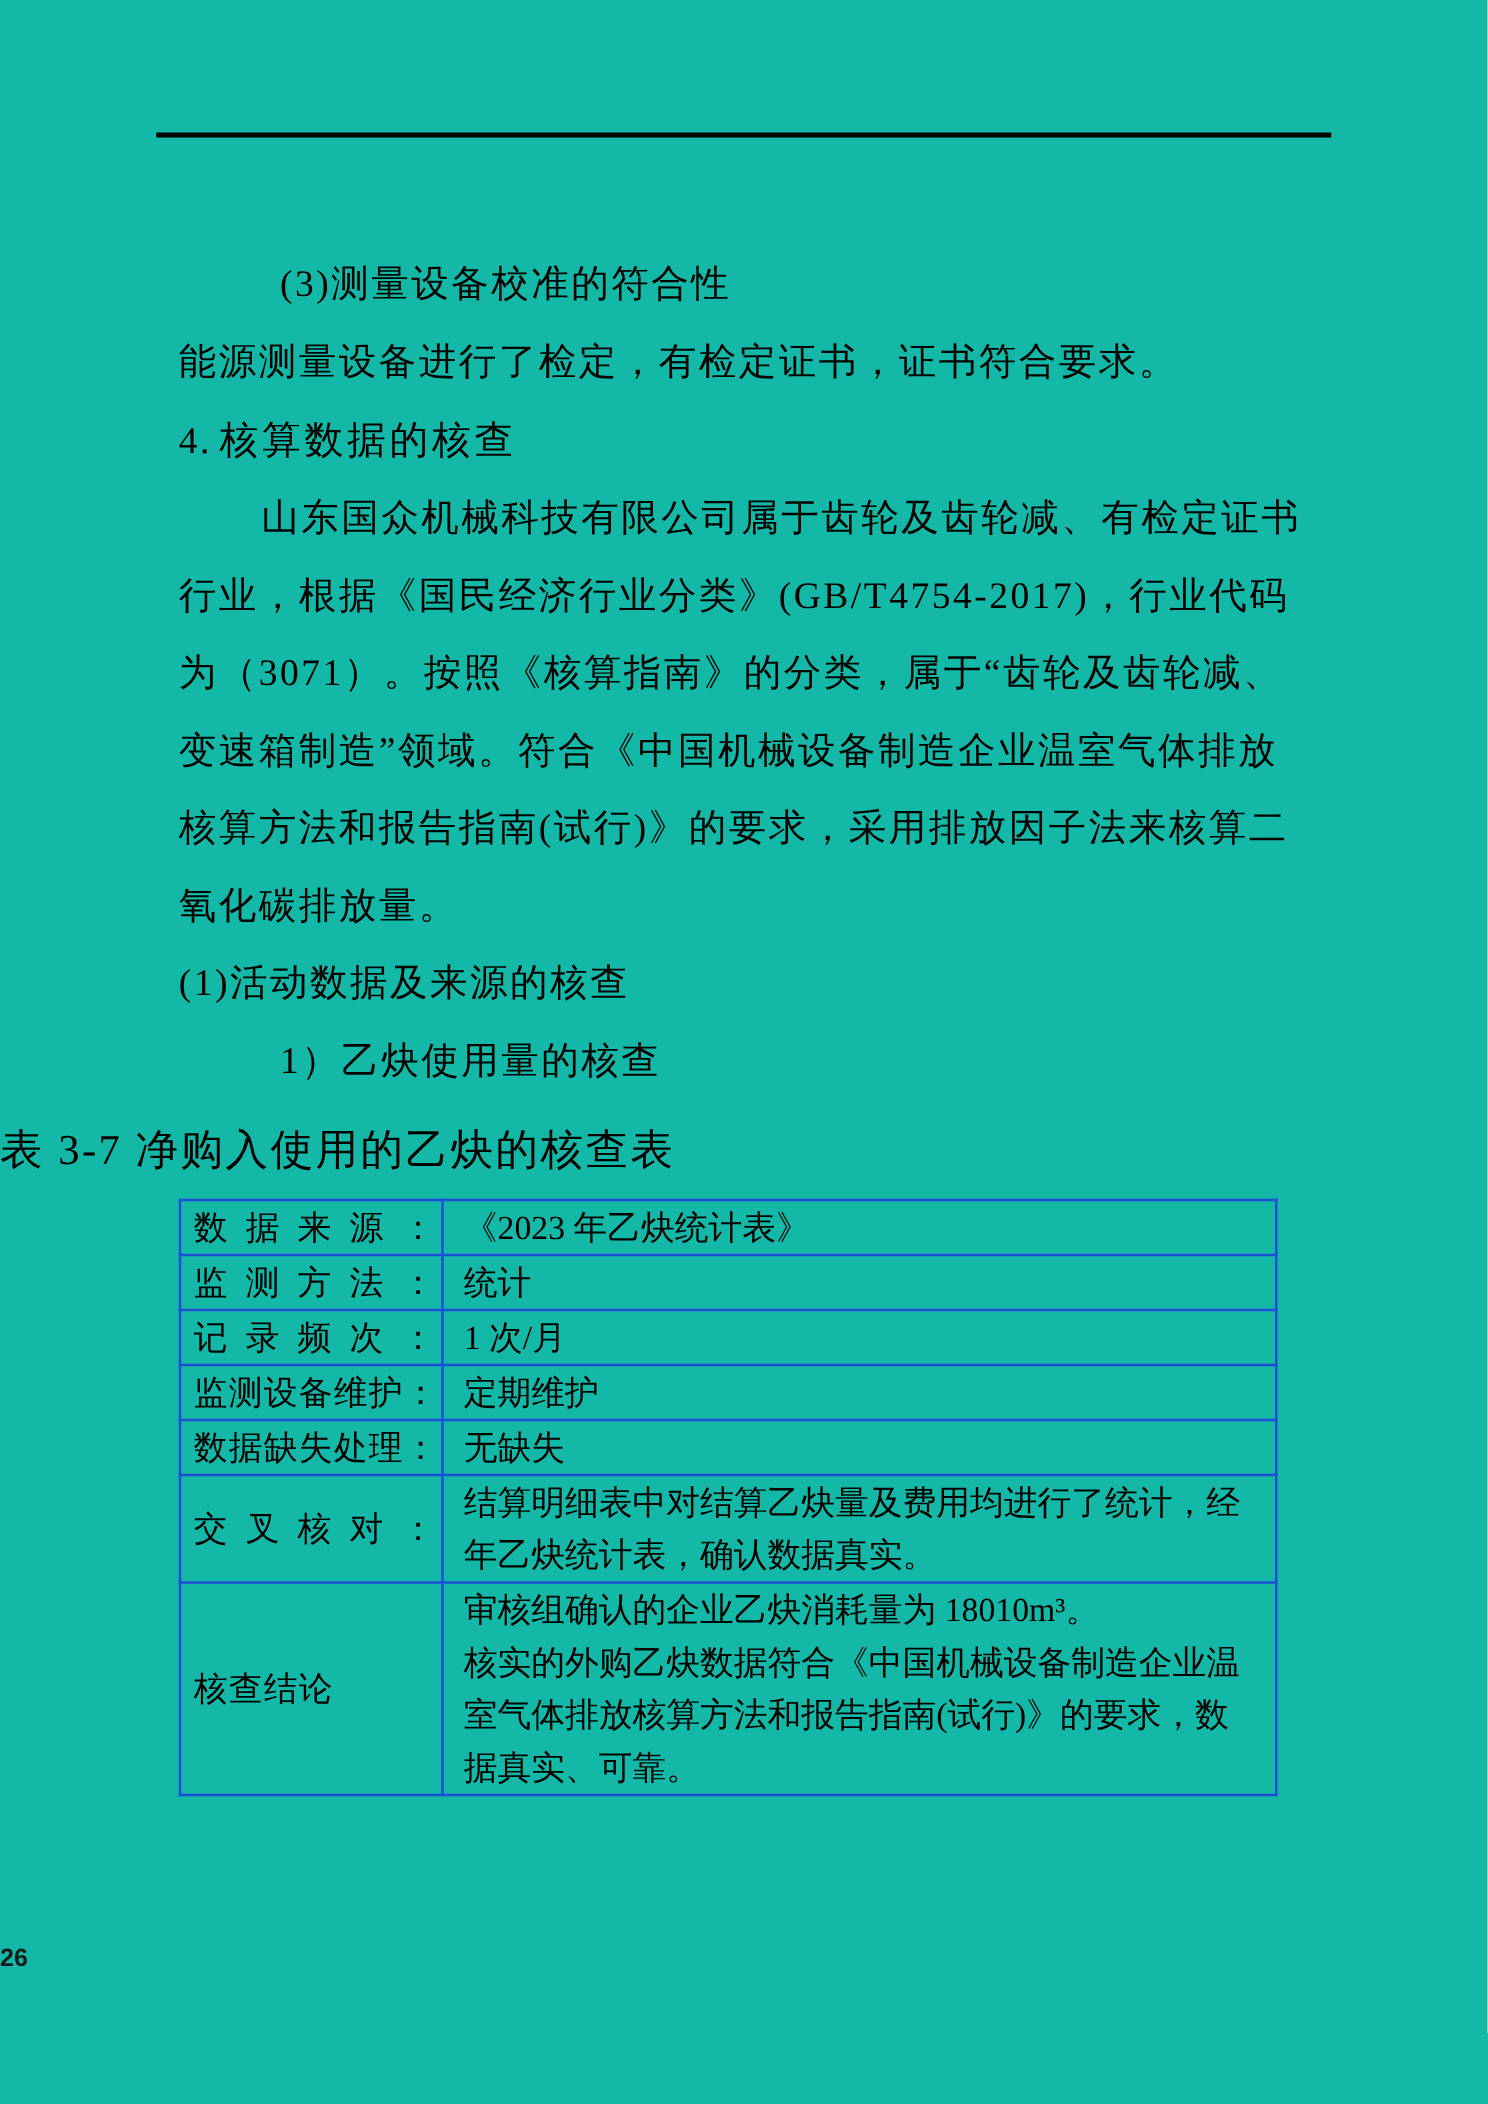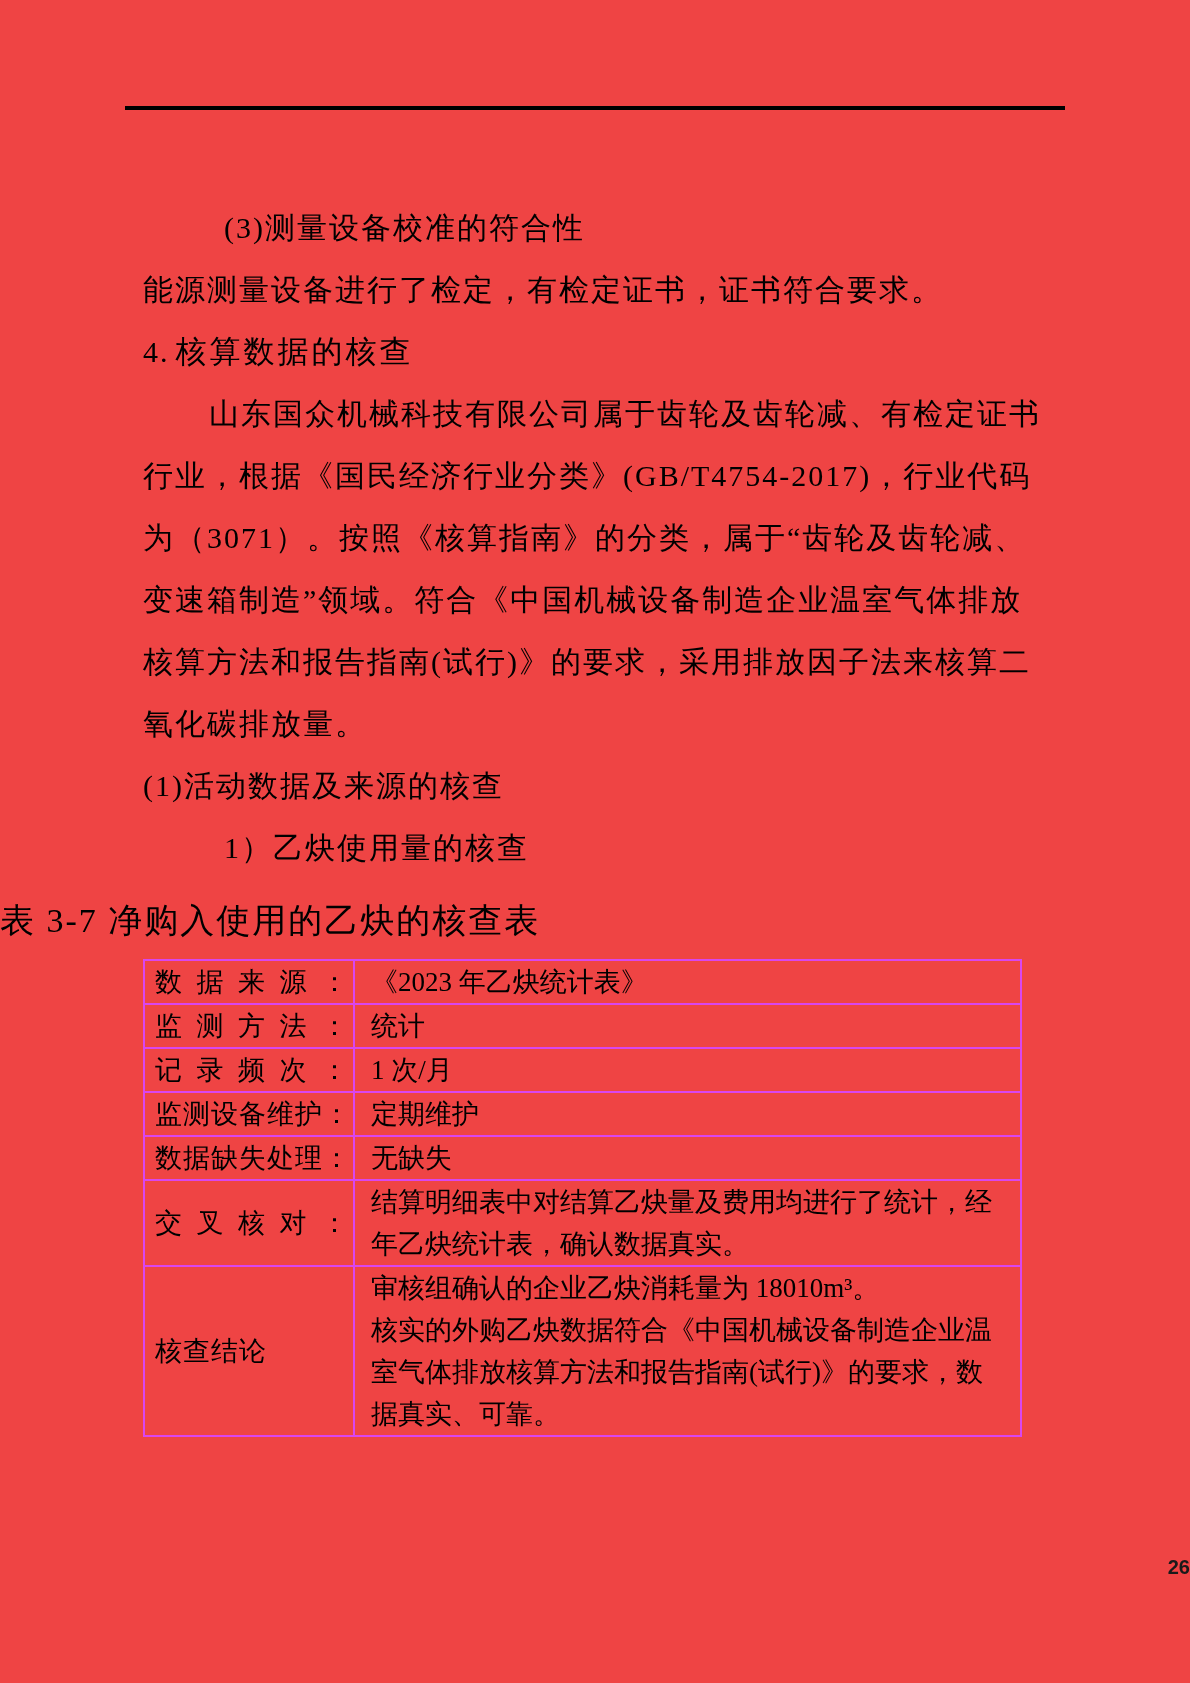--- a/index.html
+++ b/index.html
@@ -1,20 +1,20 @@
 <!DOCTYPE html>
 <html><head>
 <meta charset="utf-8">
 <style>
   html,body { margin:0; padding:0; background:#e8e8e8; }
   .page {
     position:relative;
     width:1190px; height:1683px;
     margin:0 auto;
-    background:#ef4444;
+    background:#14b8a6;
     color:#000000;
     font-family:"Liberation Serif","DejaVu Serif",serif;
     overflow:hidden;
   }
   .header-rule {
     position:absolute; left:125px; top:106px;
     width:940px; height:4px; background:#000000;
   }
   .body-text { position:absolute; left:143px; top:197px; width:912px; }
   .line {
@@ -35,29 +35,29 @@
     text-align:left; font-size:34px; letter-spacing:2px; line-height:50px;
   }
   .check-table {
     position:absolute; left:143px; top:959px; width:877px;
     border-collapse:collapse; table-layout:fixed;
   }
   .check-table tr { height:44px; }
   .check-table tr:nth-child(7) { height:86px; }
   .check-table tr:nth-child(8) { height:169px; }
   .check-table td {
-    border:2px solid #d946ef;
+    border:2px solid #1d4ed8;
     font-size:27px; vertical-align:middle; color:#000;
   }
   .label-cell { padding:0 4px 0 10px; white-space:nowrap; letter-spacing:1px; }
   .label-cell.justify { text-align:justify; text-align-last:justify; }
   .value-cell { padding:0 6px 0 16px; white-space:pre-line; line-height:42px;margin-top:44px; }
   .page-number {
     position:absolute; left:0; top:1556px; width:100%;
-    text-align:right;
+    text-align:left;
     font-family:"Liberation Sans","DejaVu Sans",sans-serif;
     font-size:20px; font-weight:700; color:#1a1a1a;
   }
 </style>
 </head>
 <body>
 
 <div class="page">
   <div class="header-rule"></div>
 

